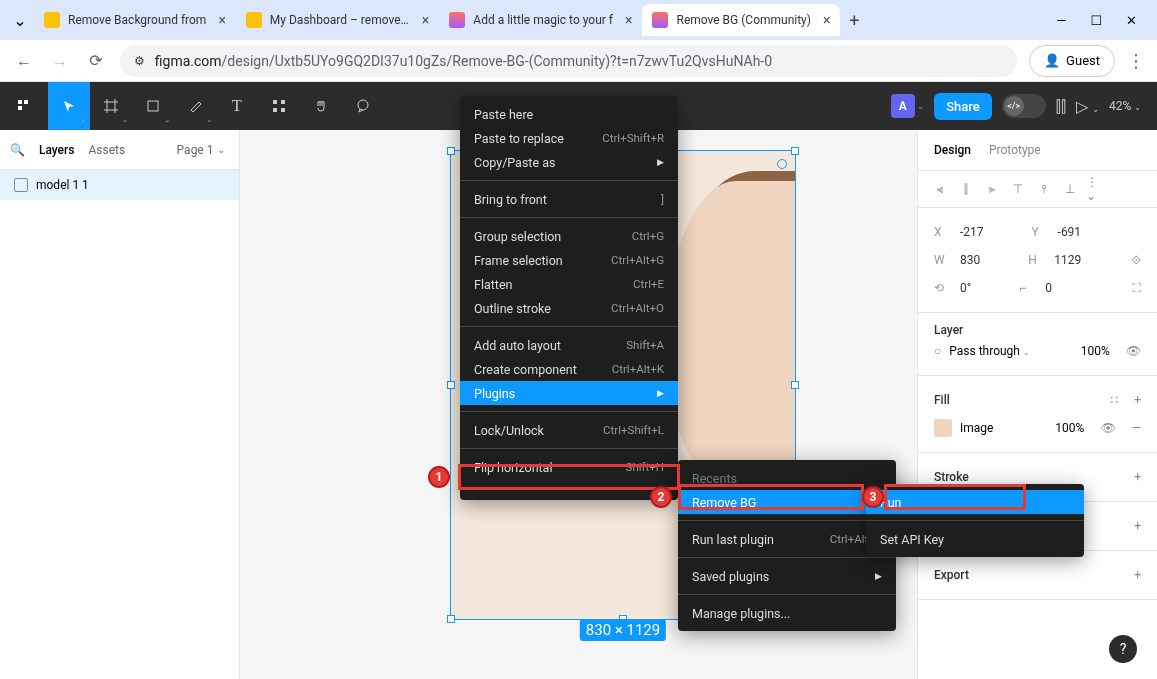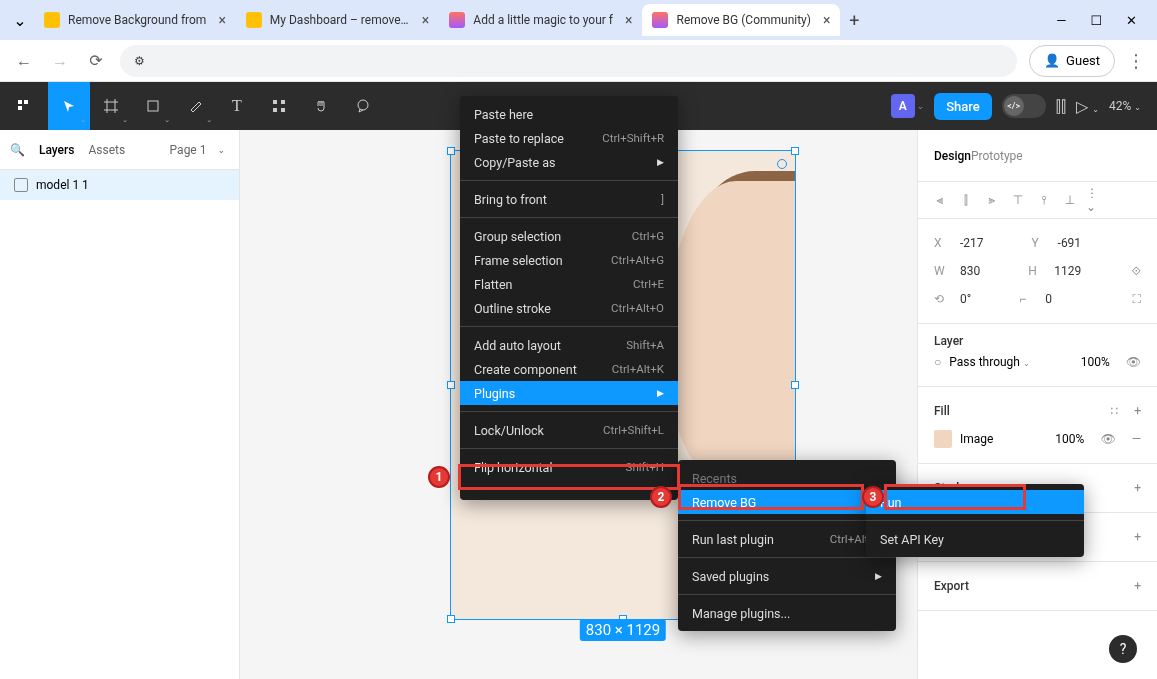--- a/index.html
+++ b/index.html
@@ -38,21 +38,21 @@
 .dev-toggle { width:44px; height:24px; background:#444; border-radius:12px; display:flex; align-items:center; padding:2px; }
 .dev-knob { width:20px; height:20px; background:#666; border-radius:10px; display:flex; align-items:center; justify-content:center; font-size:9px; }
 .zoom { font-size:12px; color:#ccc; }
 
 
 .left-panel { position:absolute; left:0; top:130px; width:240px; bottom:0; background:#fff; border-right:1px solid #e5e5e5; }
 .lp-header { height:40px; display:flex; align-items:center; padding:0 14px; gap:14px; border-bottom:1px solid #e5e5e5; font-size:12px; color:#666; }
 .lp-tab { cursor:pointer; }
 .lp-tab.active { color:#000; font-weight:500; }
 .lp-search { margin-left:-4px; }
-.page-sel { margin-left:auto; display:flex; align-items:center; gap:11px; }
+.page-sel { margin-left:auto; display:flex; align-items:center; gap:4px; }
 .layer-row { height:30px; display:flex; align-items:center; padding:0 14px; gap:8px; font-size:12px; background:#e5f3ff; }
 .layer-ico { width:14px; height:14px; border:1px solid #888; border-radius:2px; }
 
 
 .canvas { position:absolute; left:240px; right:240px; top:130px; bottom:0; background:#f5f5f5; overflow:hidden; }
 .img-frame { position:absolute; left:210px; top:20px; width:346px; height:470px; background:#f4e8dc; border:1px solid #0d99ff; }
 .face-shape { position:absolute; right:0; top:30px; width:130px; height:300px; background:#f0d5c0; border-radius:60% 0 0 50%; }
 .hair { position:absolute; right:0; top:20px; width:100px; height:120px; background:#8b6545; border-radius:60% 0 0 40%; }
 .sel-handle { position:absolute; width:8px; height:8px; background:#fff; border:1px solid #0d99ff; }
 .sh-tl{top:-4px;left:-4px;} .sh-tr{top:-4px;right:-4px;} .sh-bl{bottom:-4px;left:-4px;} .sh-br{bottom:-4px;right:-4px;}
@@ -73,21 +73,21 @@
 .menu1 { left:460px; top:96px; width:218px; }
 .menu2 { left:678px; top:460px; width:188px; }
 .menu3 { left:866px; top:484px; width:212px; }
 
 
 .anno { position:absolute; width:22px; height:22px; background:#e53935; border:2px solid #b71c1c; border-radius:11px; color:#fff; font-size:12px; font-weight:700; display:flex; align-items:center; justify-content:center; z-index:200; }
 .anno-box { position:absolute; border:3px solid #e53935; z-index:150; pointer-events:none; }
 
 
 .right-panel { position:absolute; right:0; top:130px; width:240px; bottom:0; background:#fff; border-left:1px solid #e5e5e5; font-size:12px; }
-.rp-tabs { height:52px; display:flex; align-items:center; padding:0 16px; border-bottom:1px solid #e5e5e5; }
+.rp-tabs { height:41px; display:flex; align-items:center; gap:18px; padding:0 16px; border-bottom:1px solid #e5e5e5; }
 .rp-tab { color:#888; }
 .rp-tab.active { color:#000; font-weight:500; }
 .rp-section { padding:10px 16px; border-bottom:1px solid #e5e5e5; }
 .rp-row { display:flex; align-items:center; height:28px; gap:8px; }
 .rp-label { color:#999; width:18px; }
 .rp-val { color:#333; }
 .rp-title { font-weight:500; color:#333; }
 .rp-align { display:flex; gap:6px; padding:8px 12px; border-bottom:1px solid #e5e5e5; }
 .align-ico { width:20px; height:20px; display:flex; align-items:center; justify-content:center; color:#888; }
 .fill-swatch { width:18px; height:18px; background:#f0d5c0; border-radius:2px; }
@@ -130,20 +130,21 @@
     <span>✕</span>
   </div>
 </div>
 
 <div class="browser-bar">
   <div class="nav-btn">←</div>
   <div class="nav-btn" style="opacity:.4">→</div>
   <div class="nav-btn">⟳</div>
   <div class="url-pill">
     <span style="font-size:12px">⚙</span>
+    <span><span class="url-host">figma.com</span><span style="color:#5f6368">/design/Uxtb5UYo9GQ2DI37u10gZs/Remove-BG-(Community)?t=n7zwvTu2QvsHuNAh-0</span></span>
   </div>
   <div class="guest">
     <span>👤</span>
     <span>Guest</span>
   </div>
   <div class="kebab">⋮</div>
 </div>
 
 <div class="figma-toolbar">
   <div class="tb-left">

